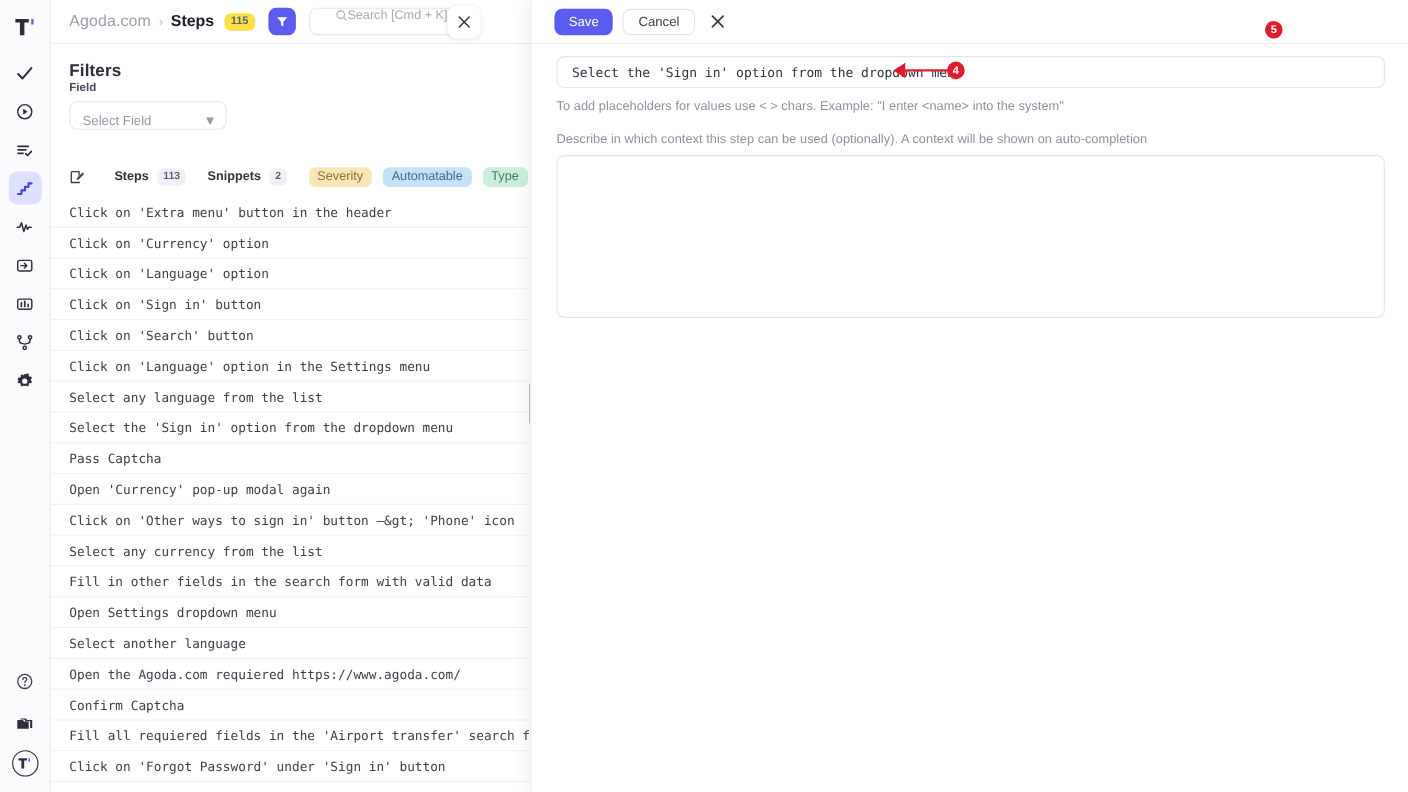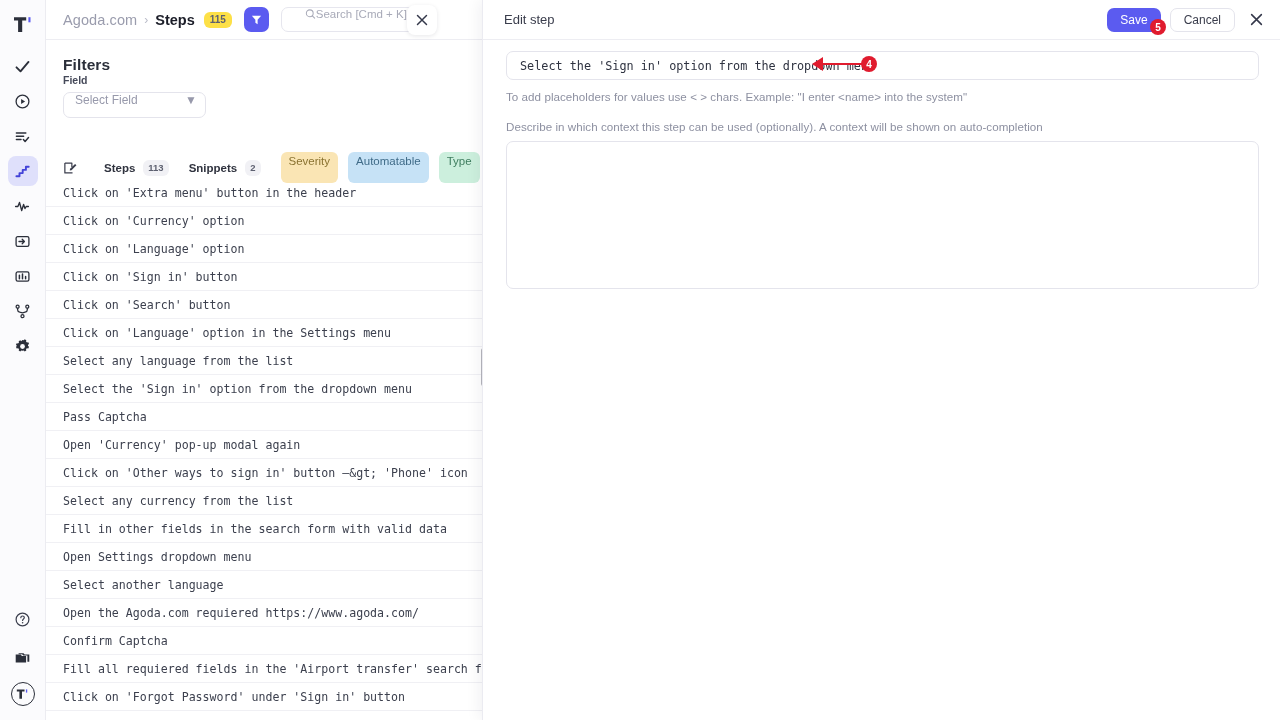--- a/index.html
+++ b/index.html
@@ -87,40 +87,40 @@
     cursor: pointer; box-shadow: 0 1px 4px rgba(20,20,40,.10);
     z-index: 6;
   }
 
   .filters-area { padding: 16px 17px 0; }
   .filters-title { font-size: 15.5px; font-weight: 700; color: #2b2f3a; letter-spacing:.1px; }
   .field-label { font-size: 10.5px; font-weight: 700; color: #454959; }
   .field-select {
     margin-top: 6px; width: 143px; height: 26px;
     border: 1px solid #e4e4ec; border-radius: 7px;
-    display: flex; align-items: flex-start; justify-content: space-between;
+    display: flex; align-items: flex-end; justify-content: space-between;
     padding: 0 8px 0 11px; cursor: pointer;
   }
   .field-select span { font-size: 12px; color: #9799ab; }
   .caret { color: #b2b4c2; font-size: 8px; }
 
   .chips-row {
     position: absolute; left: 17px; top: 152px;
     display: flex; align-items: center; gap: 0;
     white-space: nowrap;
   }
   .chips-icon { margin-right: 27px; display:flex; align-items:center; color:#3a3d4c; }
   .chip-plain { font-size: 11.5px; color: #30333f; font-weight: 700; margin-right: 8px; }
   .chip-num {
     background: #f1f1f5; color: #5d6070; font-size: 9.5px; font-weight: 600;
     border-radius: 6px; padding: 2px 5px 3px; margin-right: 20px;
   }
   .chip {
     font-size: 11.5px; border-radius: 6px;
-    padding: 3px 8px 16px; margin-right: 10px;
+    padding: 3px 8px 3px; margin-right: 10px;
   }
   .chip.sev   { background: #fae5b4; color: #8a7331; }
   .chip.auto  { background: #c6e2f6; color: #3f6b88; text-align: right; }
   .chip.type  { background: #ccefdd; color: #3f7d5f; }
 
   .list-wrap {
     position: absolute; left: 0; top: 179px;
     width: 436px; height: 541px;
     overflow: hidden;
   }
@@ -389,21 +389,20 @@
       <div class="step-row">Fill all requiered fields in the 'Airport transfer' search form with va</div>
       <div class="step-row">Click on 'Forgot Password' under 'Sign in' button</div>
     </div>
   </div>
 
   <div class="list-scrollbar"></div>
 
   <div class="right-panel">
 
     <div class="rp-head">
-      <span class="rp-title">Edit step</span>
       <div class="btn btn-save">Save</div>
       <div class="btn btn-cancel">Cancel</div>
       <div class="rp-close">
         <svg width="13" height="13" viewBox="0 0 12 12" fill="none">
           <path d="M1.5 1.5l9 9M10.5 1.5l-9 9" stroke="#34384a" stroke-width="1.4" stroke-linecap="round"></path>
         </svg>
       </div>
     </div>
 
     <div class="rp-body">

